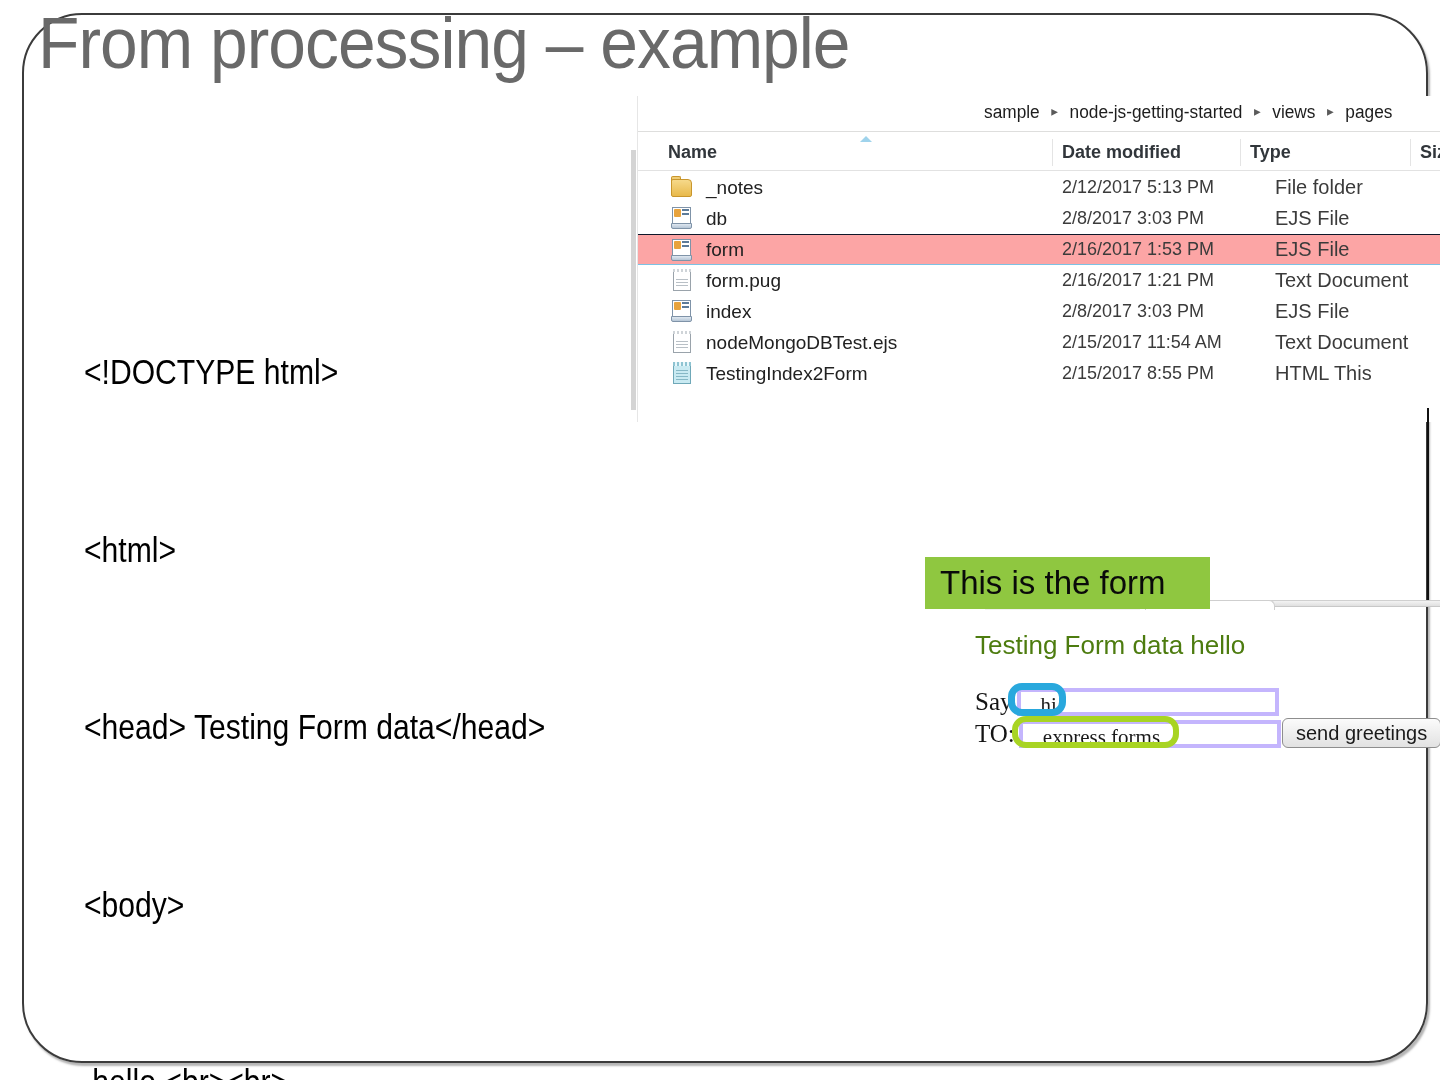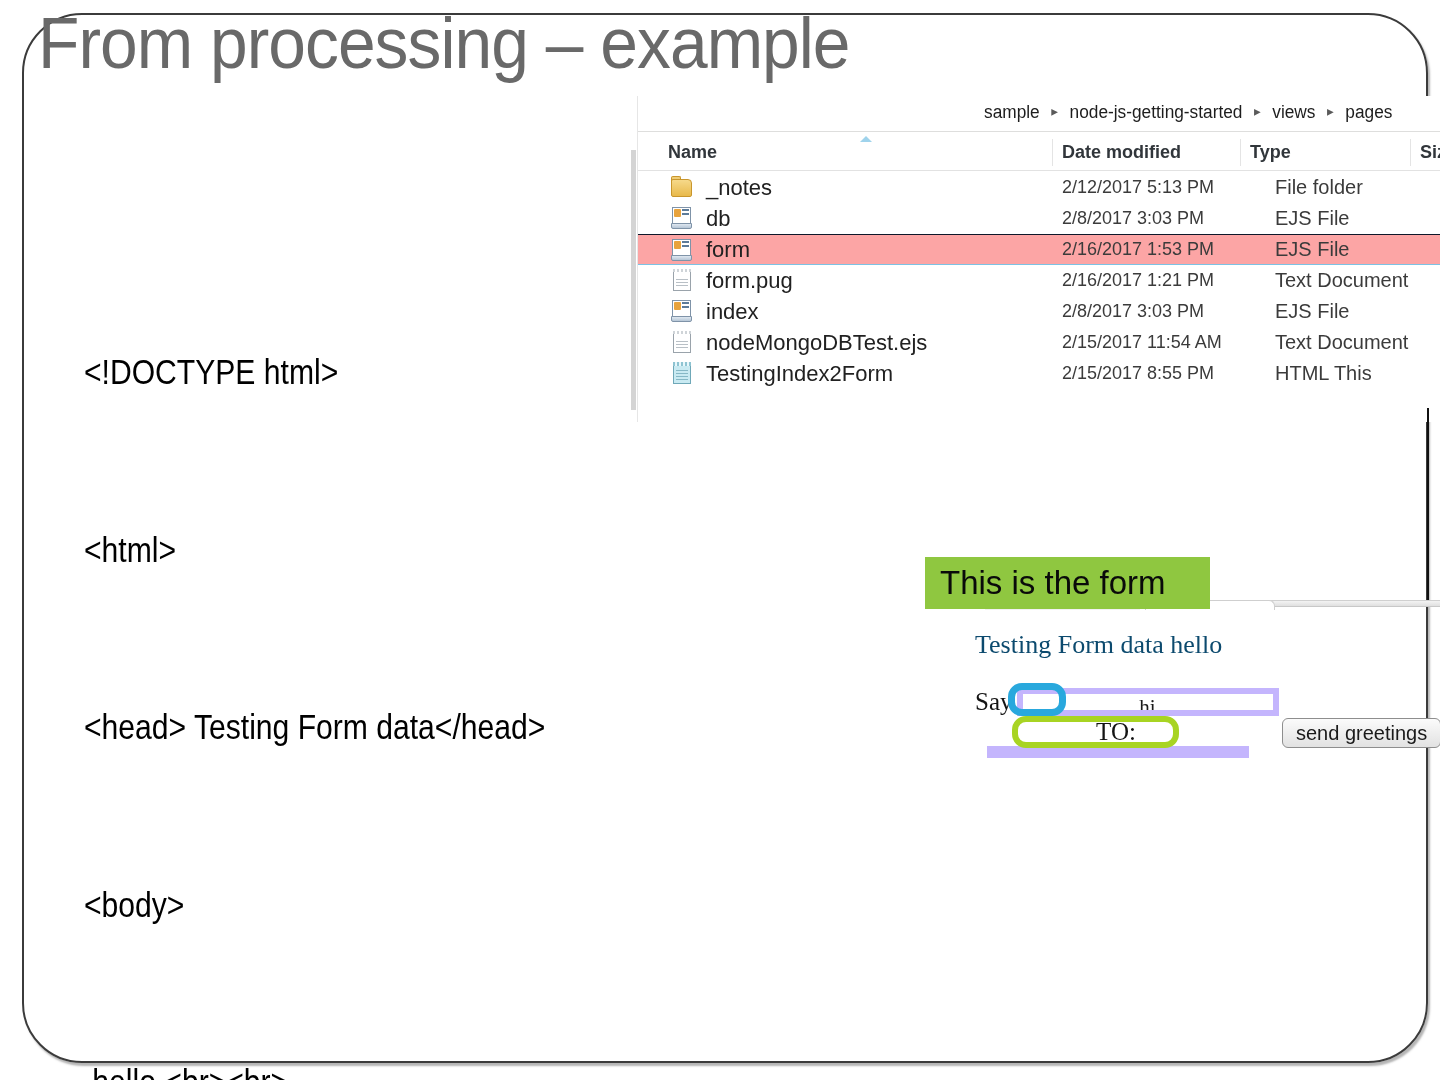--- a/index.html
+++ b/index.html
@@ -168,21 +168,21 @@
   .row-icon {
     position: absolute;
     left: 32px;
     top: 3px;
     width: 24px;
     height: 25px;
   }
   .row-name {
     position: absolute;
     left: 68px;
-    font-size: 22px;
+    font-size: 19px;
     color: #212121;
     white-space: nowrap;
   }
   .row-date {
     position: absolute;
     left: 424px;
     font-size: 18px;
     color: #3b3b3b;
     white-space: nowrap;
   }
@@ -310,49 +310,49 @@
   .preview {
     position: absolute;
     left: 975px;
     top: 612px;
     width: 465px;
     height: 160px;
   }
   .preview-heading {
     position: absolute;
     left: 0; top: 18px;
-    font-family: Liberation Serif, serif;
+    font-family: Liberation Sans, sans-serif;
     font-size: 26px;
-    color: #0c4a6e;
+    color: #4d7c0f;
     white-space: nowrap;
   }
   .field-row {
     position: absolute;
     display: flex;
     align-items: center;
     height: 31px;
   }
-  .field-row.say { left: 0; top: 74px; text-align: center; }
-  .field-row.to  { left: 12px; top: 106px; flex-direction: column; }
+  .field-row.say { left: 0; top: 74px; }
+  .field-row.to  { left: 0; top: 106px; }
   .field-label {
     font-family: "Liberation Serif", serif;
     font-size: 25px;
     color: #141414;
     margin-right: 4px;
     white-space: nowrap;
   }
   .text-input {
     width: 262px;
     height: 28px;
     background: #ffffff;
-    border: 6px solid #c4b5fd;
+    border: 4px solid #c4b5fd;
     font-family: "Liberation Serif", serif;
     font-size: 21px;
     color: #1a1a1a;
-    padding: 0 8px;
+    padding: 0 20px;
     line-height: 26px;
     white-space: nowrap;
     overflow: hidden;
   }
   .btn-submit {
     position: absolute;
     left: 307px;
     top: 106px;
     height: 30px;
     padding: 0 13px;

